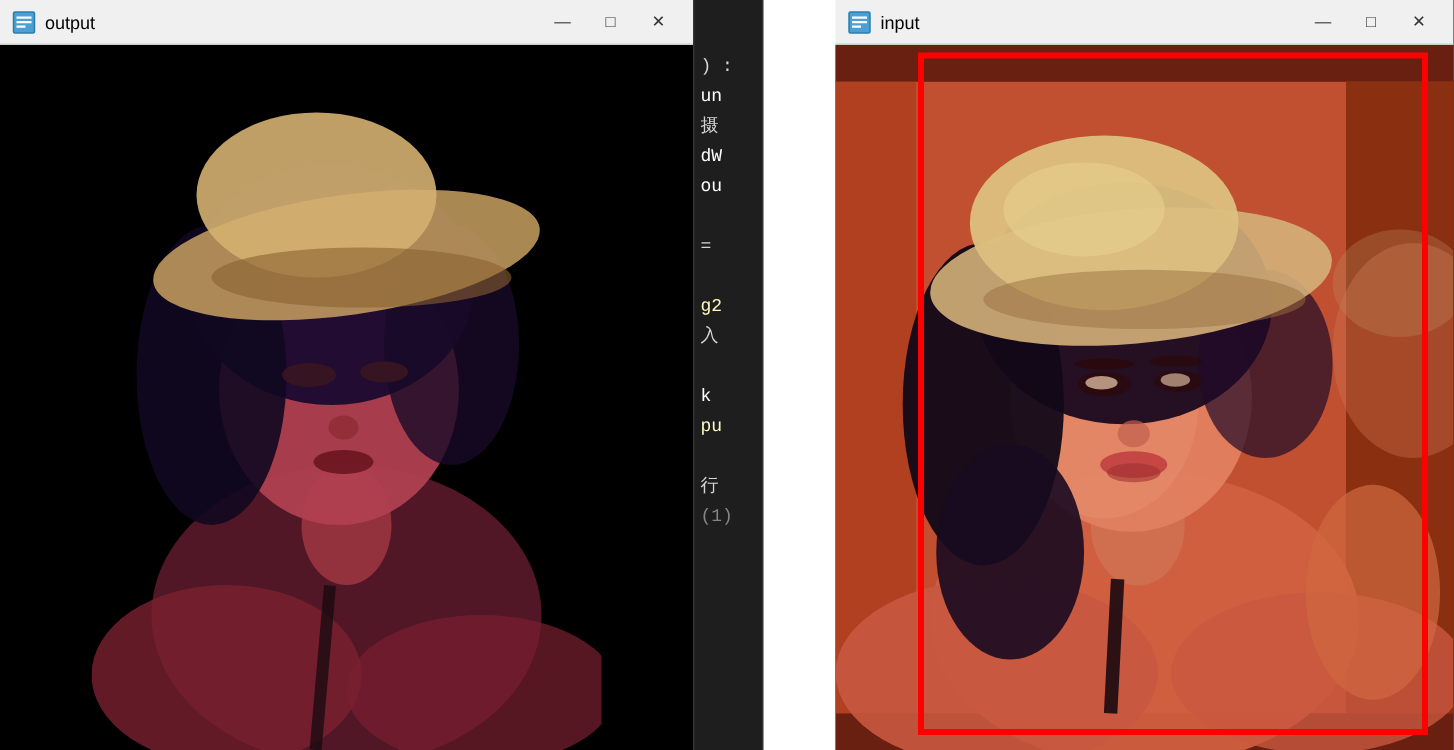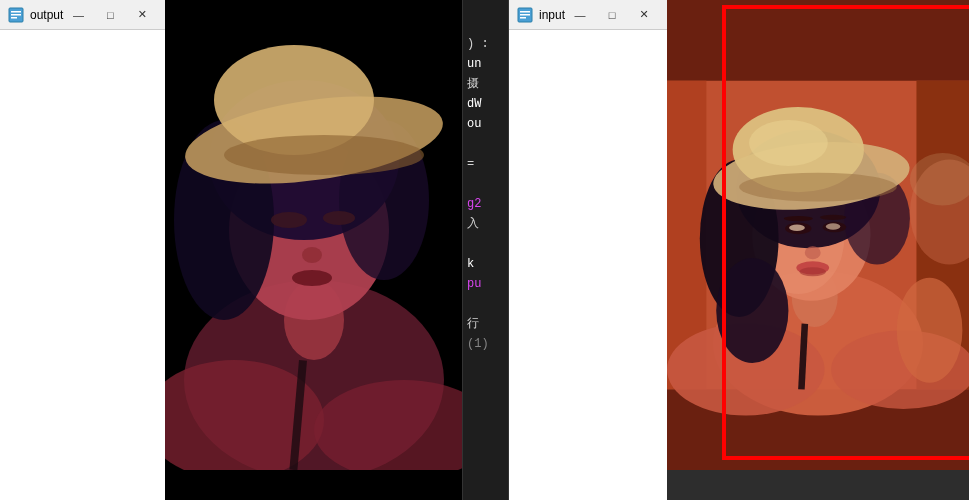--- a/index.html
+++ b/index.html
@@ -8,21 +8,21 @@
       height: 500px;
       background: #1e1e1e;
       display: flex;
       font-family: 'Segoe UI', Arial, sans-serif;
       overflow: hidden;
     }
 
     
     .window {
       display: flex;
-      flex-direction: row;
+      flex-direction: column;
       background: #fff;
     }
 
     .output-window {
       width: 462px;
       height: 500px;
     }
 
     .titlebar {
       height: 30px;
@@ -89,28 +89,29 @@
       border-left: 1px solid #333;
       border-right: 1px solid #333;
     }
 
     .code-line {
       white-space: nowrap;
       line-height: 18px;
       overflow: hidden;
     }
     .code-cyan { color: #ffffff; }
-    .code-yellow { color: #d946ef; }
+    .code-yellow { color: #fef9c3; }
     .code-white { color: #d4d4d4; }
     .code-gray { color: #858585; }
 
     
     .input-window {
       width: 460px;
       height: 500px;
+      padding-left: 48px;
     }
 
     .input-content {
       flex: 1;
       background: #2d2d2d;
       overflow: hidden;
       position: relative;
     }
 
     

